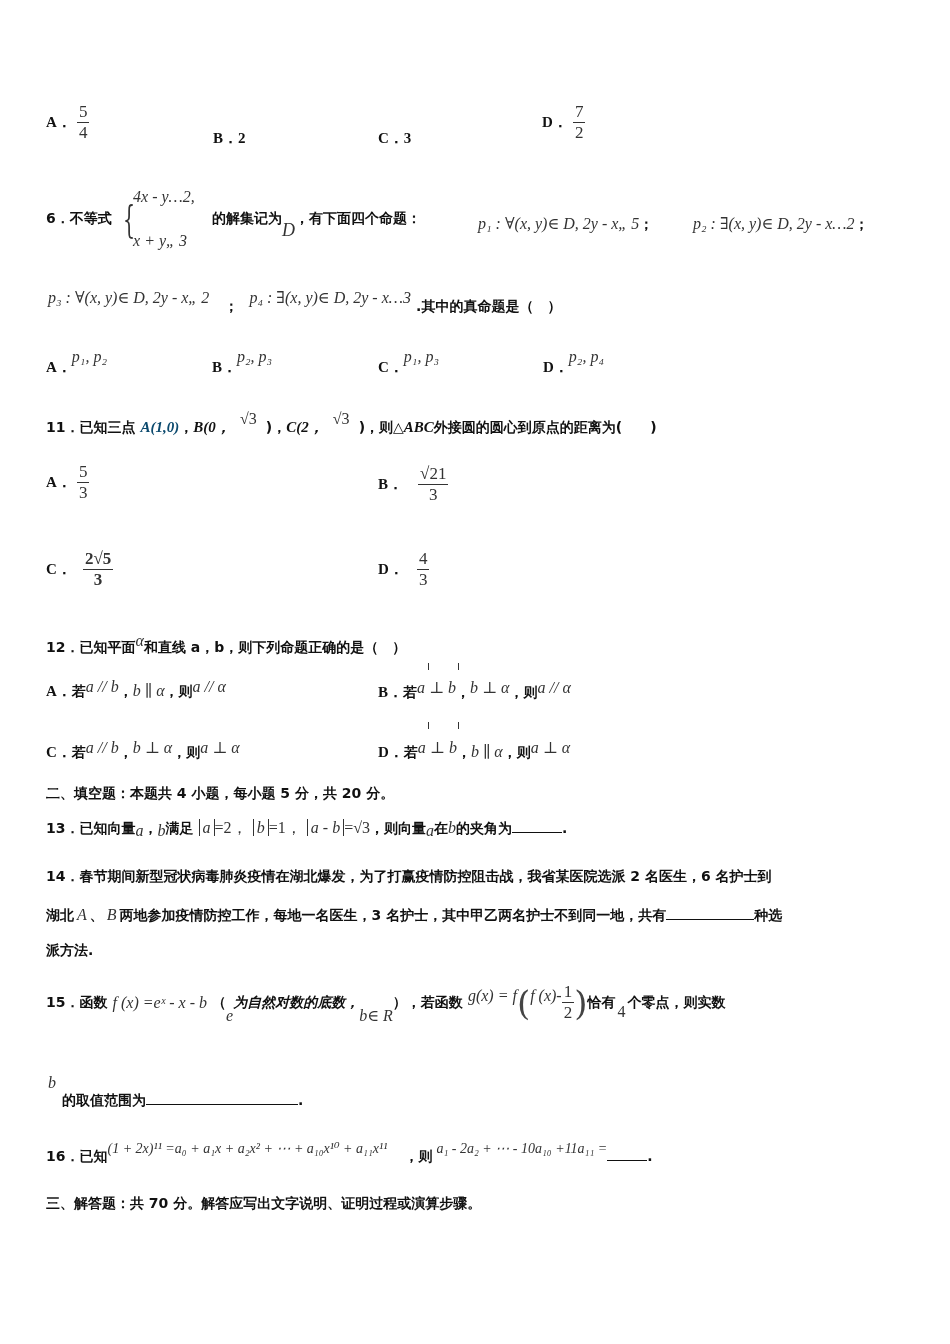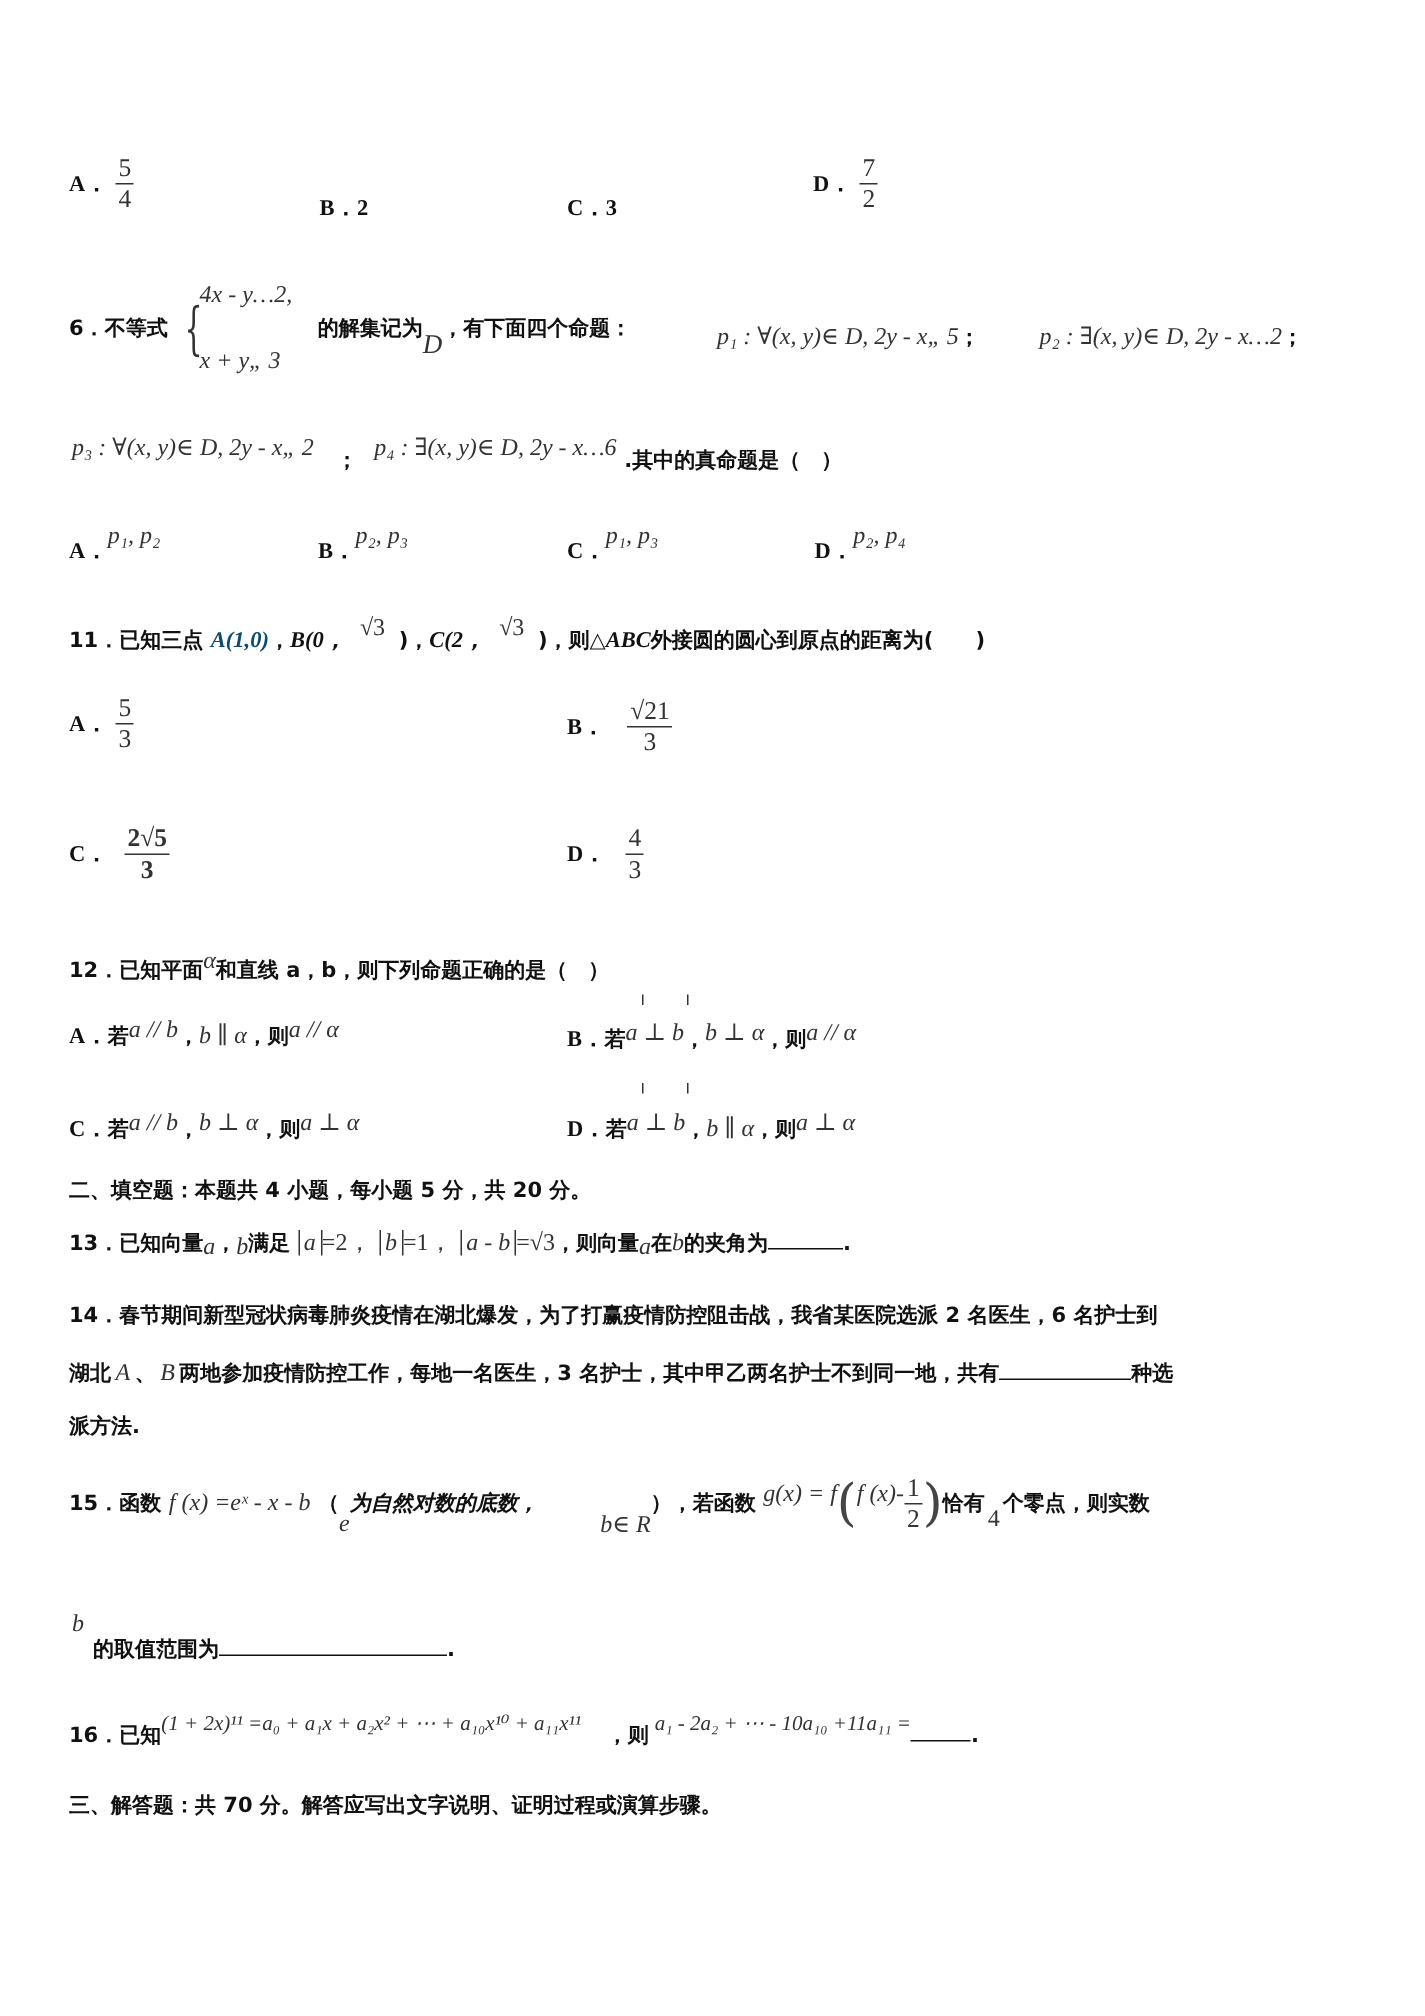--- a/index.html
+++ b/index.html
@@ -55,21 +55,21 @@
 </div>
 <div class="abs" style="left:478px;top:214px;">
   <span class="m">p₁ : ∀(x, y)∈ D, 2y - x„ 5</span><span class="b">；</span>
 </div>
 <div class="abs" style="left:693px;top:214px;">
   <span class="m">p₂ : ∃(x, y)∈ D, 2y - x…2</span><span class="b">；</span>
 </div>
 <div class="abs" style="left:48px;top:288px;">
   <span class="m">p₃ : ∀(x, y)∈ D, 2y - x„ 2</span>
   <span class="b" style="vertical-align:-8px;margin:0 6px 0 10px;">；</span>
-  <span class="m">p₄ : ∃(x, y)∈ D, 2y - x…6</span>
+  <span class="m">p₄ : ∃(x, y)∈ D, 2y - x…3</span>
   <span class="b" style="vertical-align:-8px;">.其中的真命题是（　）</span>
 </div>
 <div class="abs" style="left:46px;top:347px;">
   <span class="lbl" style="vertical-align:-10px;">A．</span><span class="m">p₁, p₂</span>
 </div>
 <div class="abs" style="left:212px;top:347px;">
   <span class="lbl" style="vertical-align:-10px;">B．</span><span class="m">p₂, p₃</span>
 </div>
 <div class="abs" style="left:378px;top:347px;">
   <span class="lbl" style="vertical-align:-10px;">C．</span><span class="m">p₁, p₃</span>
@@ -146,21 +146,21 @@
 
 <div class="abs b" style="left:46px;top:868px;">14．春节期间新型冠状病毒肺炎疫情在湖北爆发，为了打赢疫情防控阻击战，我省某医院选派 2 名医生，6 名护士到</div>
 <div class="abs" style="left:46px;top:905px;">
   <span class="b">湖北</span><span class="m" style="margin:0 3px;">A</span><span class="b">、</span><span class="m" style="margin:0 3px;">B</span><span class="b">两地参加疫情防控工作，每地一名医生，3 名护士，其中甲乙两名护士不到同一地，共有</span><span class="blank" style="width:88px;"></span><span class="b">种选</span>
 </div>
 <div class="abs b" style="left:46px;top:942px;">派方法.</div>
 
 <div class="abs" style="left:46px;top:982px;">
   <span class="b" style="vertical-align:middle;">15．</span><span class="b" style="vertical-align:middle;">函数</span>
   <span class="m" style="vertical-align:middle;">f (x) =eˣ - x - b</span>
-  <span class="b" style="vertical-align:middle;">（</span><span class="m" style="vertical-align:-14px;">e</span><span class="b" style="vertical-align:middle;font-style:italic;">为自然对数的底数，</span><span class="m" style="vertical-align:-14px;margin-left:41px;">b∈ R</span><span class="b" style="vertical-align:middle;">），若函数</span>
+  <span class="b" style="vertical-align:middle;">（</span><span class="m" style="vertical-align:-14px;">e</span><span class="b" style="vertical-align:middle;font-style:italic;">为自然对数的底数，</span><span class="m" style="vertical-align:-14px;">b∈ R</span><span class="b" style="vertical-align:middle;">），若函数</span>
   <span class="m" style="vertical-align:6px;">g(x) = f</span><span class="bigparen">(</span><span class="m" style="vertical-align:6px;">f (x)-</span><span class="frac">
       <span class="num">1</span>
       <span class="den">2</span>
     </span><span class="bigparen">)</span><span class="b" style="vertical-align:middle;">恰有</span><span class="mr" style="vertical-align:-10px;margin:0 2px;">4</span><span class="b" style="vertical-align:middle;">个零点，则实数</span>
 </div>
 <div class="abs" style="left:48px;top:1074px;">
   <span class="m" style="vertical-align:8px;">b</span><br>
   <span class="b" style="margin-left:14px;position:relative;top:-10px;">的取值范围为</span><span class="blank" style="width:152px;position:relative;top:-10px;"></span><span class="b" style="position:relative;top:-10px;">.</span>
 </div>
 

